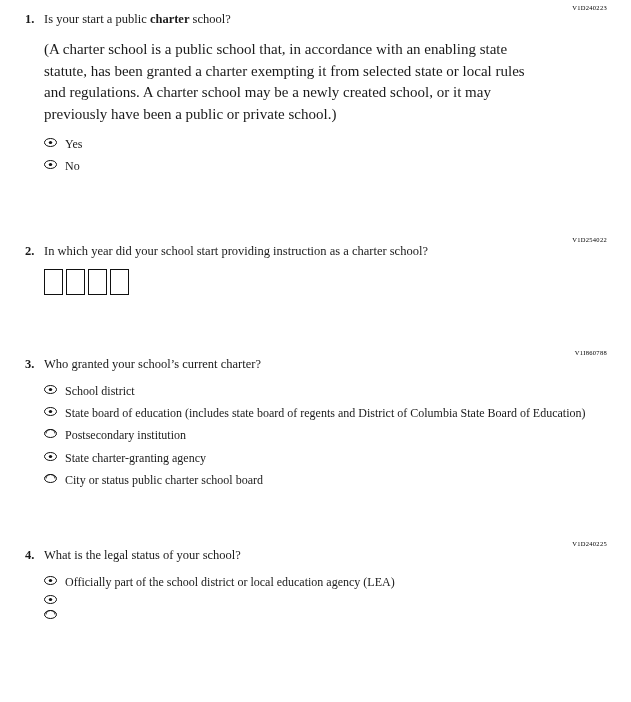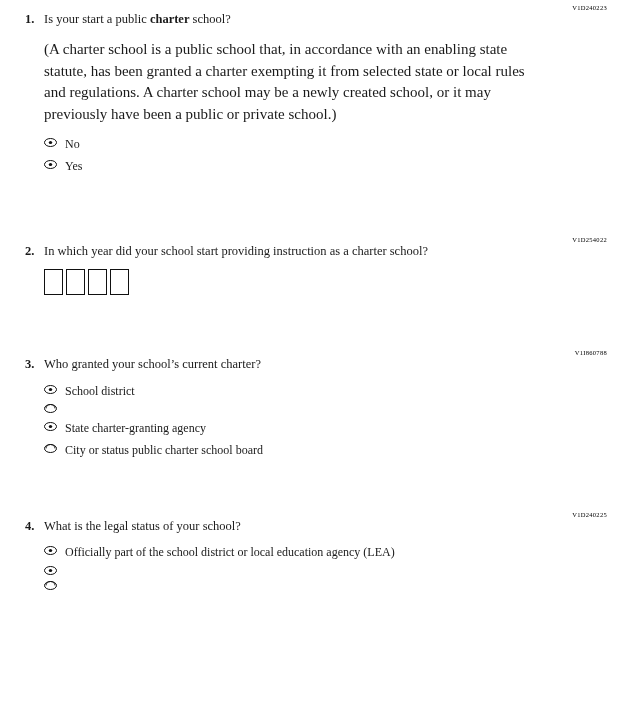--- a/index.html
+++ b/index.html
@@ -119,30 +119,30 @@
     </div>
     <div class="q-paren">(A charter school is a public school that, in accordance with an enabling state statute, has been granted a charter exempting it from selected state or local rules and regulations. A charter school may be a newly created school, or it may previously have been a public or private school.)</div>
     <div class="options">
       <div class="option">
         <span class="bubble">
           <svg width="13" height="9" viewBox="0 0 13 9">
               <ellipse cx="6.5" cy="4.5" rx="6" ry="4" fill="none" stroke="#111" stroke-width="1"></ellipse>
               <ellipse cx="6.5" cy="4.5" rx="1.7" ry="1.6" fill="#111"></ellipse>
             </svg>
         </span>
+        <span class="option-label">Yes</span>
+      </div>
+      <div class="option">
+        <span class="bubble">
+          <svg width="13" height="9" viewBox="0 0 13 9">
+              <ellipse cx="6.5" cy="4.5" rx="6" ry="4" fill="none" stroke="#111" stroke-width="1"></ellipse>
+              <ellipse cx="6.5" cy="4.5" rx="1.7" ry="1.6" fill="#111"></ellipse>
+            </svg>
+        </span>
         <span class="option-label">No</span>
-      </div>
-      <div class="option">
-        <span class="bubble">
-          <svg width="13" height="9" viewBox="0 0 13 9">
-              <ellipse cx="6.5" cy="4.5" rx="6" ry="4" fill="none" stroke="#111" stroke-width="1"></ellipse>
-              <ellipse cx="6.5" cy="4.5" rx="1.7" ry="1.6" fill="#111"></ellipse>
-            </svg>
-        </span>
-        <span class="option-label">Yes</span>
       </div>
     </div>
   </div>
 
   <div class="spacer-1"></div>
 
   <div class="question-block">
     <div class="var-id">V1D254022</div>
     <div class="q-row">
       <div class="q-num">2.</div>
@@ -171,23 +171,33 @@
               <ellipse cx="6.5" cy="4.5" rx="6" ry="4" fill="none" stroke="#111" stroke-width="1"></ellipse>
               <ellipse cx="6.5" cy="4.5" rx="1.7" ry="1.6" fill="#111"></ellipse>
             </svg>
         </span>
         <span class="option-label">School district</span>
       </div>
       <div class="option">
         <span class="bubble">
           <svg width="13" height="9" viewBox="0 0 13 9">
               <ellipse cx="6.5" cy="4.5" rx="6" ry="4" fill="none" stroke="#111" stroke-width="1"></ellipse>
+              <ellipse cx="6.5" cy="4.5" rx="1.7" ry="1.6" fill="#111"></ellipse>
+            </svg>
+        </span>
+        <span class="option-label">State board of education (includes state board of regents and District of Columbia State Board of Education)</span>
+      </div>
+      <div class="option">
+        <span class="bubble">
+          <svg width="13" height="9" viewBox="0 0 13 9">
+              <ellipse cx="6.5" cy="4.5" rx="6" ry="4" fill="none" stroke="#111" stroke-width="1"></ellipse>
               <path d="M2 4.5 A 4.5 4 0 0 1 11 4.5" fill="none" stroke="#111" stroke-width="0.9"></path>
             </svg>
         </span>
+        <span class="option-label">Postsecondary institution</span>
       </div>
       <div class="option">
         <span class="bubble">
           <svg width="13" height="9" viewBox="0 0 13 9">
               <ellipse cx="6.5" cy="4.5" rx="6" ry="4" fill="none" stroke="#111" stroke-width="1"></ellipse>
               <ellipse cx="6.5" cy="4.5" rx="1.7" ry="1.6" fill="#111"></ellipse>
             </svg>
         </span>
         <span class="option-label">State charter-granting agency</span>
       </div>

